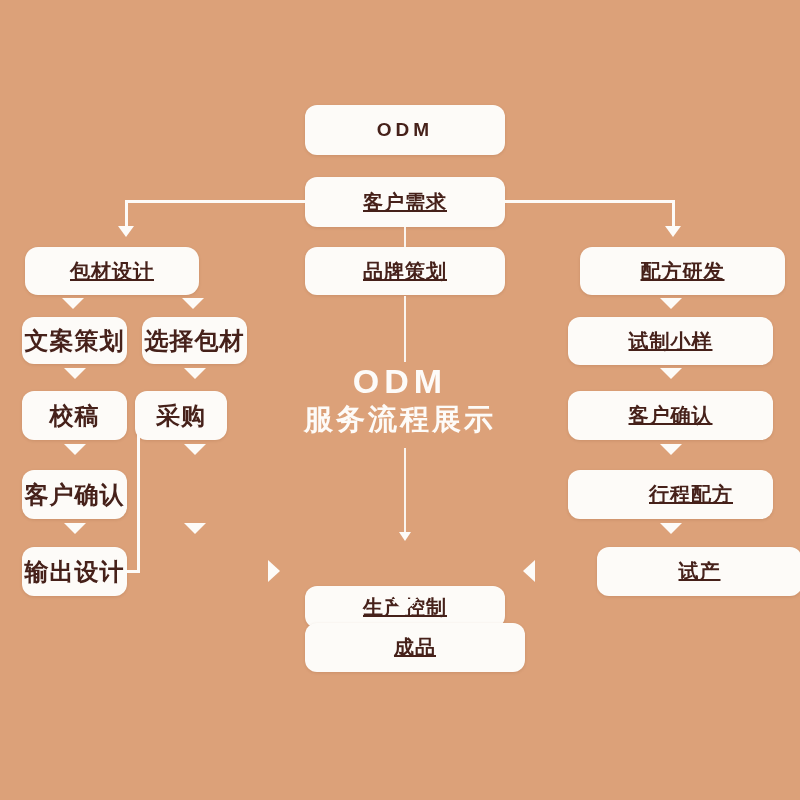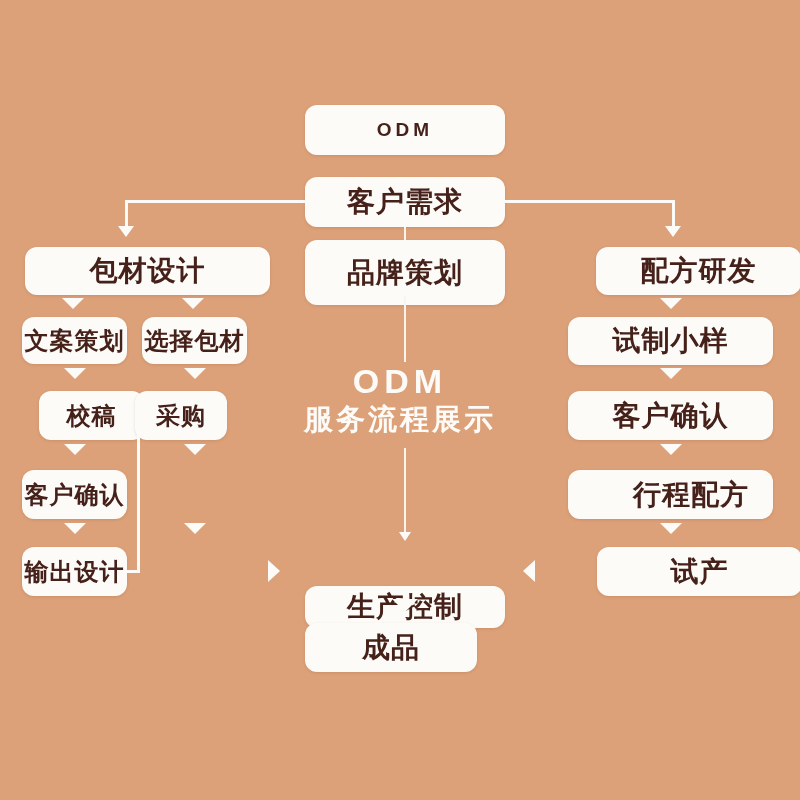--- a/index.html
+++ b/index.html
@@ -26,21 +26,21 @@
     border-radius: 12px;
     display: flex;
     align-items: center;
     justify-content: center;
     color: #46211a;
     font-weight: bold;
     letter-spacing: 1px;
     box-shadow: 0 1px 3px rgba(120, 70, 40, 0.18);
     box-sizing: border-box;
   }
-  .node.lg { font-size: 28px; }
+  .node.lg { font-size: 20px; text-decoration: underline; }
   .node.sm { font-size: 24px; }
   .node.odm { font-size: 19px; letter-spacing: 4px; }
 
   
   .vline {
     position: absolute;
     background: #fdfbf8;
     width: 3px;
   }
   .hline {
@@ -137,33 +137,33 @@
   <div class="hline" style="left:125px; top:200px; width:182px;"></div>
   <div class="vline" style="left:125px; top:200px; height:28px;"></div>
   <div class="arrowhead-down" style="left:118px; top:226px;"></div>
 
   <div class="hline" style="left:503px; top:200px; width:172px;"></div>
   <div class="vline" style="left:672px; top:200px; height:28px;"></div>
   <div class="arrowhead-down" style="left:665px; top:226px;"></div>
 
   <div class="vline thin" style="left:404px; top:227px; height:21px;"></div>
 
-  <div class="node lg" style="left:25px; top:247px; width:245px; height:48px;">包材设计</div>
-
-  <div class="node lg" style="left:305px; top:240px; width:200px; height:65px;text-align:center;">品牌策划</div>
-
-  <div class="node lg" style="left:596px; top:247px; width:205px; height:48px;">配方研发</div>
+  <div class="node lg" style="left:25px; top:247px; width:174px; height:48px;border-radius:13px;">包材设计</div>
+
+  <div class="node lg" style="left:305px; top:247px; width:200px; height:48px;text-align:center;">品牌策划</div>
+
+  <div class="node lg" style="left:580px; top:247px; width:205px; height:48px;">配方研发</div>
 
   <div class="tri-down small" style="left:62px; top:298px;"></div>
   <div class="tri-down small" style="left:182px; top:298px;"></div>
 
   <div class="node sm" style="left:22px; top:317px; width:105px; height:47px;">文案策划</div>
   <div class="tri-down small" style="left:64px; top:368px;"></div>
 
-  <div class="node sm" style="left:39px; top:391px; width:105px; height:49px;">校稿</div>
+  <div class="node sm" style="left:22px; top:391px; width:105px; height:49px;">校稿</div>
   <div class="tri-down small" style="left:64px; top:444px;"></div>
 
   <div class="node sm" style="left:22px; top:470px; width:105px; height:49px;">客户确认</div>
   <div class="tri-down small" style="left:64px; top:523px;"></div>
 
   <div class="node sm" style="left:142px; top:317px; width:105px; height:47px;">选择包材</div>
 
   <div class="node sm" style="left:22px; top:547px; width:105px; height:49px;">输出设计</div>
   <div class="tri-down small" style="left:184px; top:368px;"></div>
 
@@ -195,15 +195,15 @@
 
   <div class="node lg" style="left:597px; top:547px; width:205px; height:49px;">试产</div>
 
   <div class="tri-right" style="left:268px; top:560px;"></div>
   <div class="tri-left" style="left:523px; top:560px;"></div>
 
   <div class="node lg" style="left:305px; top:546px; width:200px; height:42px;margin-top:40px;">生产控制</div>
 
   <div class="tri-down" style="left:392px; top:599px;"></div>
 
-  <div class="node lg" style="left:305px; top:623px; width:172px; height:49px;">成品</div>
+  <div class="node lg" style="left:305px; top:623px; width:220px; height:49px;">成品</div>
 
 </div>
 
 </body></html>

